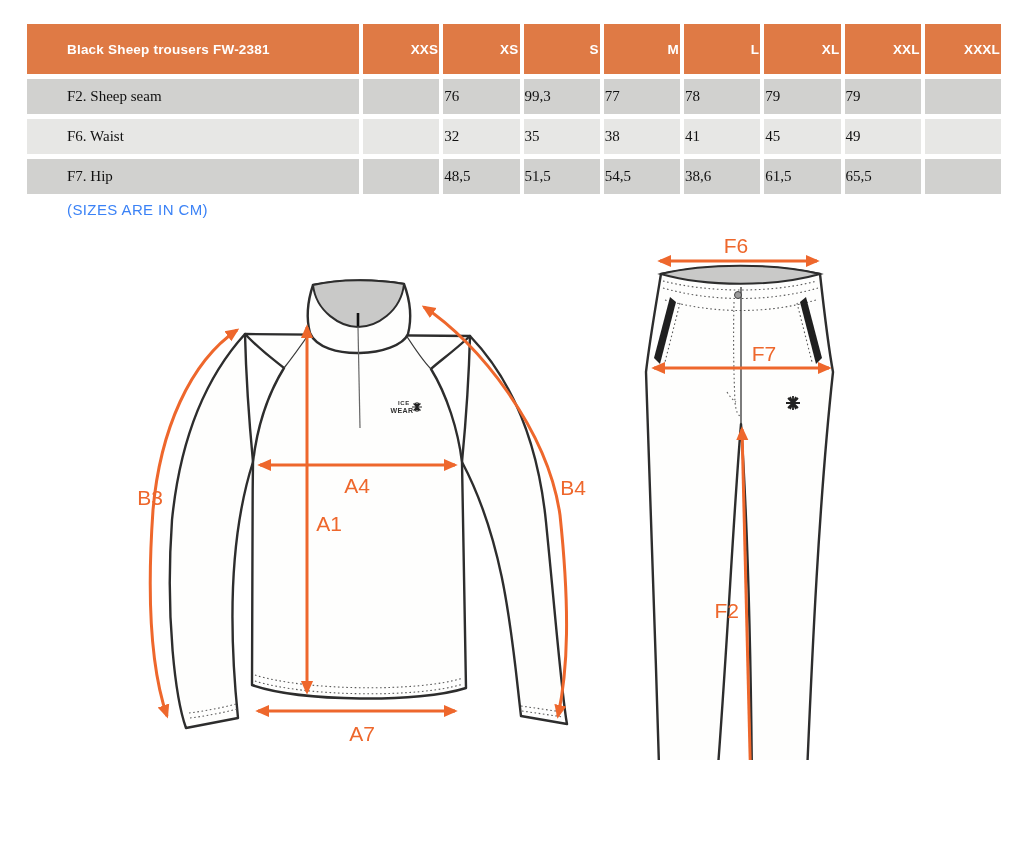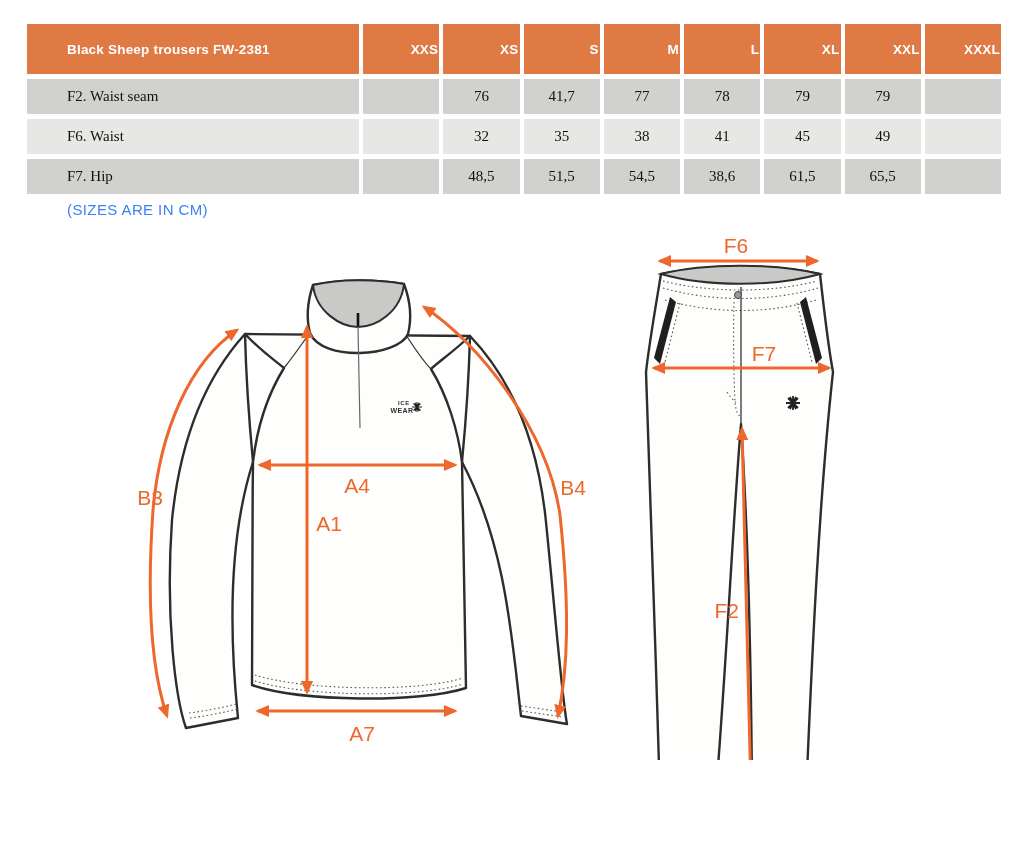--- a/index.html
+++ b/index.html
@@ -5,21 +5,21 @@
   html,body{margin:0;padding:0;background:#ffffff;}
   .page{position:relative;width:1030px;height:760px;background:#fff;overflow:hidden;
         font-family:"Liberation Sans",sans-serif;}
   
   table.size-table{position:absolute;left:23px;top:19px;width:982px;
      border-collapse:separate;border-spacing:4px 5px;table-layout:fixed;}
   table.size-table th{background:#DF7A45;color:#fff;
      font:bold 13.5px "Liberation Sans",sans-serif;height:48px;text-align:right;
      letter-spacing:.2px;}
   table.size-table td{font:15px "Liberation Serif",serif;color:#111;height:33px;
-     text-align:center;vertical-align:middle;}
+     vertical-align:middle;}
   table.size-table .label-col{text-align:left;padding-left:40px;}
   tbody tr:nth-child(odd) td{background:#D1D1CF;}
   tbody tr:nth-child(even) td{background:#E7E7E5;}
   
   .note{position:absolute;left:67px;top:201px;color:#3b82f6;
      font:15px "Liberation Sans",sans-serif;letter-spacing:.4px;}
   
   svg.diagrams{position:absolute;left:0;top:228px;}
   .outline{fill:#FEFEFD;stroke:#2D2D2D;stroke-width:2.4;stroke-linejoin:round;}
   .inner-gray{fill:#C9C9C8;stroke:#2D2D2D;stroke-width:2;}
@@ -48,24 +48,24 @@
           <th>S</th>
           <th>M</th>
           <th>L</th>
           <th>XL</th>
           <th>XXL</th>
           <th>XXXL</th>
         </tr>
     </thead>
     <tbody id="table-body">
         <tr>
-          <td class="label-col">F2. Waist seam</td>
+          <td class="label-col">F2. Sheep seam</td>
           <td></td>
           <td>76</td>
-          <td>41,7</td>
+          <td>99,3</td>
           <td>77</td>
           <td>78</td>
           <td>79</td>
           <td>79</td>
           <td></td>
         </tr>
         <tr>
           <td class="label-col">F6. Waist</td>
           <td></td>
           <td>32</td>

